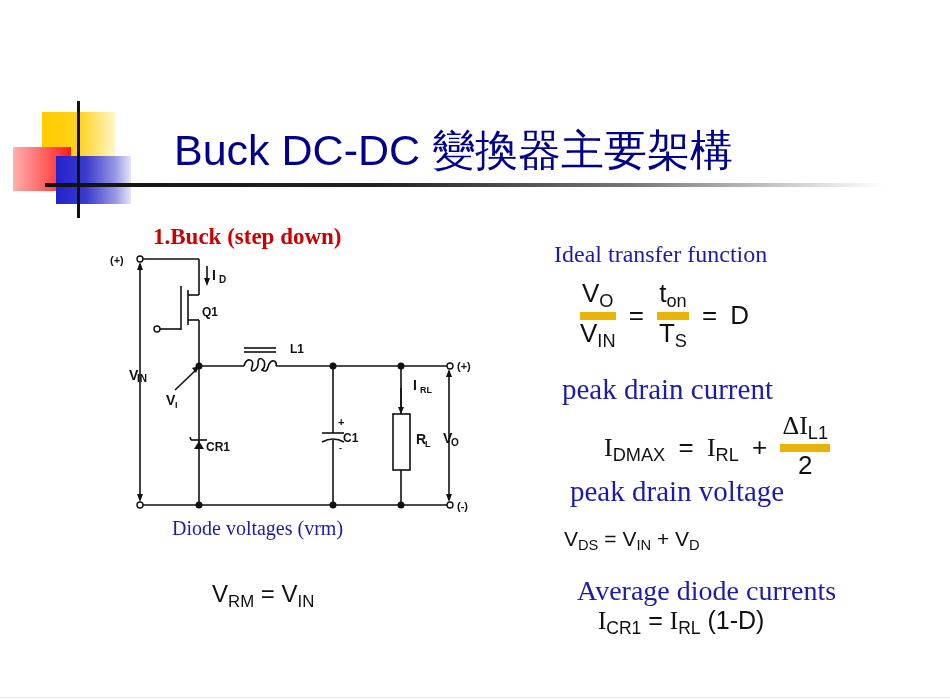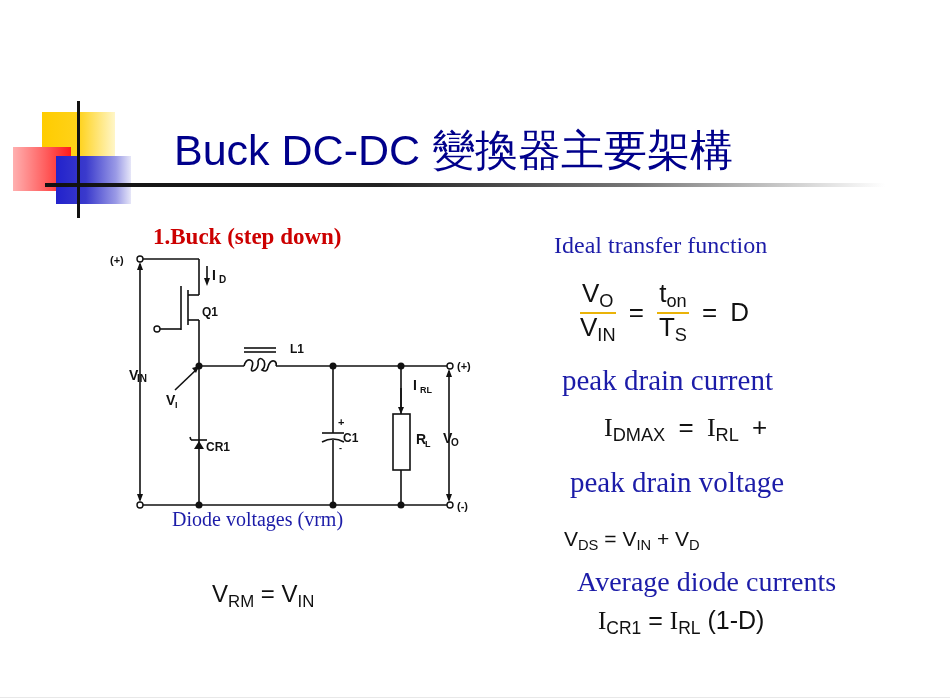--- a/index.html
+++ b/index.html
@@ -16,32 +16,32 @@
   .deco-vline { left: 77px; top: 101px; width: 3px; height: 117px; background: #111; }
   .deco-hline { left: 45px; top: 183px; width: 840px; height: 4px;
     background: linear-gradient(to right, #111 0%, #222 40%, #777 70%, #ddd 92%, #fff 100%); }
 
   .title { position: absolute; left: 126px; top: 120px; font-size: 43px; color: #00008b;
     font-family: Liberation Sans, sans-serif; letter-spacing: 0px; white-space: nowrap; line-height: 60px; margin-left: 48px; }
 
   .subhead { position: absolute; left: 153px; top: 210px; font-family: "Liberation Serif", serif;
     font-weight: bold; font-size: 23px; color: #cc0000; white-space: nowrap; margin-top: 14px; }
 
-  .label { position: absolute; font-family: "Liberation Serif", serif; color: #1c1ca8; white-space: nowrap; }
+  .label { position: absolute; font-family: "Liberation Serif", serif; color: #1c1ca8; white-space: nowrap; margin-top: 9px; }
   .lbl-ideal { left: 554px; top: 232px; font-size: 24px; }
   .lbl-pdc { left: 562px; top: 364px; font-size: 29px; }
   .lbl-pdv { left: 570px; top: 466px; font-size: 29px; }
   .lbl-diode { left: 172px; top: 508px; font-size: 20px; }
   .lbl-avg { left: 577px; top: 566px; font-size: 28px; }
 
   .eq { position: absolute; font-family: "Liberation Sans", sans-serif; color: #111; white-space: nowrap; }
   .eq sub { font-size: 70%; vertical-align: -0.3em; }
   .frac { display: inline-block; vertical-align: middle; text-align: center; }
   .frac .num, .frac .den { display: block; line-height: 1.05; }
-  .frac .num { border-bottom: 2px solid #eab308; padding: 0 2px; }
+  .frac .num { border-bottom: 8px solid #eab308; padding: 0 2px; }
 
   .eq-ideal { left: 580px; top: 280px; font-size: 26px; }
   .eq-ideal .op { margin: 0 6px; vertical-align: middle; }
   .eq-idmax { left: 580px; top: 412px; font-size: 26px; margin-left: 24px; }
   .eq-idmax .op { margin: 0 6px; }
   .eq-idmax .frac { vertical-align: -18px; }
   .eq-vds { left: 564px; top: 527px; font-size: 21px; }
   .eq-vrm { left: 212px; top: 580px; font-size: 24px; }
   .eq-icr { left: 598px; top: 606px; font-size: 25px; }
 
@@ -173,20 +173,24 @@
   <span class="op">=</span>
   <span style="vertical-align:middle">D</span>
 </div>
 
 <div class="label lbl-pdc">peak drain current</div>
 <div class="eq eq-idmax">
   <span style="font-family:'Liberation Serif',serif">I</span><sub>DMAX</sub>
   <span class="op">=</span>
   <span style="font-family:'Liberation Serif',serif">I</span><sub>RL</sub>
   <span class="op">+</span>
+  <span class="frac">
+    <span class="num"><span style="font-family:'Liberation Serif',serif">ΔI</span><sub>L1</sub></span>
+    <span class="den">2</span>
+  </span>
 </div>
 
 <div class="label lbl-pdv">peak drain voltage</div>
 <div class="eq eq-vds">
   <span>V</span><sub>DS</sub>
   <span>=</span>
   <span>V</span><sub>IN</sub>
   <span>+</span>
   <span>V</span><sub>D</sub>
 </div>

